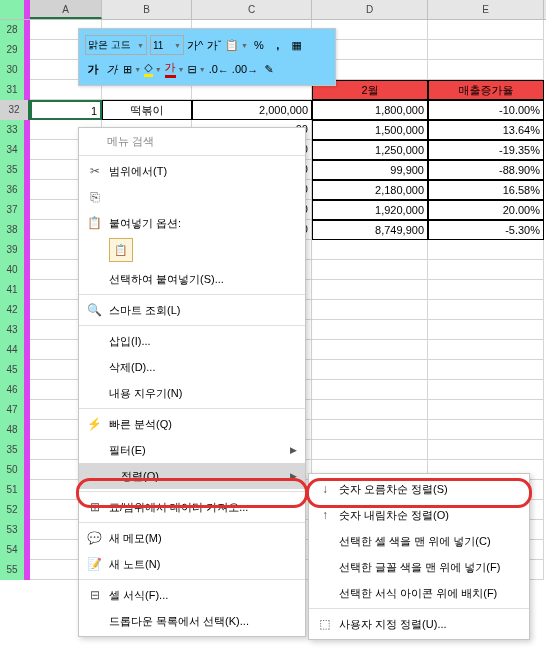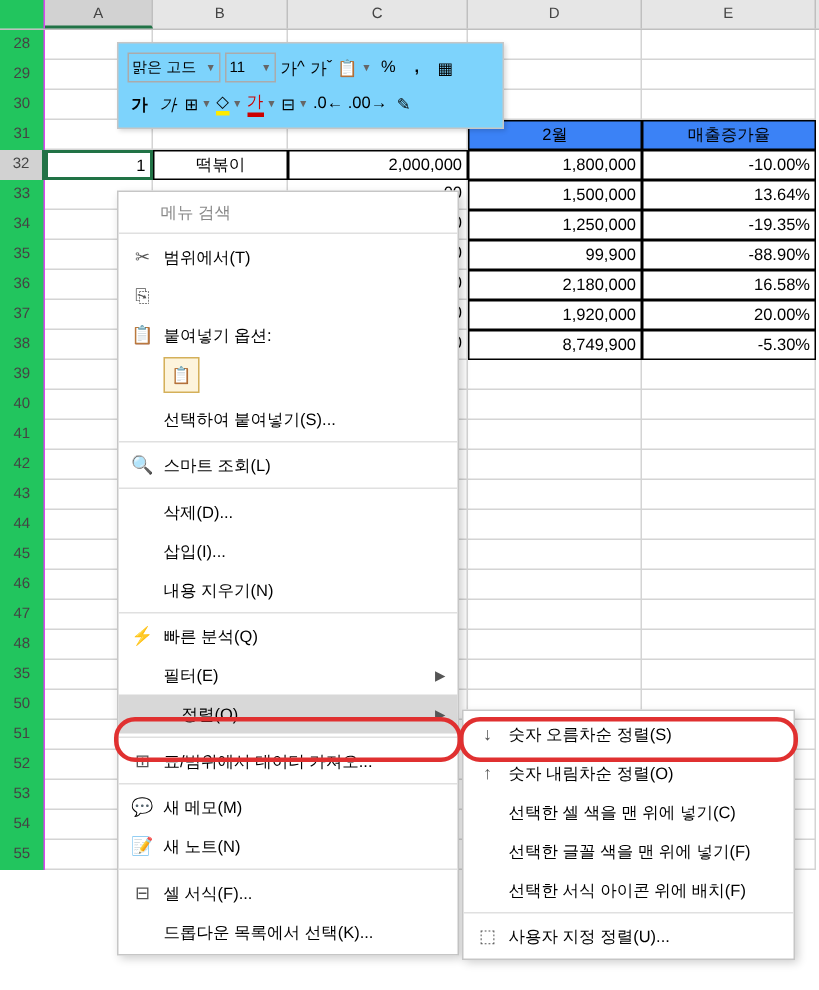--- a/index.html
+++ b/index.html
@@ -1,34 +1,34 @@
 <!DOCTYPE html>
 <html><head>
 <meta charset="utf-8">
 <style>
 * { margin: 0; padding: 0; box-sizing: border-box; }
 body { font-family: "Malgun Gothic", sans-serif; font-size: 11px; background: #fff; position: relative; width: 546px; height: 660px; overflow: hidden; }
 
 .grid-area { position: absolute; top: 0; left: 0; width: 546px; }
 .col-headers { display: flex; height: 20px; background: #e6e6e6; border-bottom: 1px solid #bfbfbf; }
-.row-header { width: 30px; background: #22c55e; border-right: 1px solid #d946ef; text-align: center; line-height: 20px; color: #444; font-size: 10px; }
+.row-header { width: 30px; background: #86efac; border-right: 6px solid #d946ef; text-align: center; line-height: 20px; color: #444; font-size: 10px; }
 .col-header { border-right: 1px solid #bfbfbf; text-align: center; line-height: 20px; color: #444; font-size: 10px; }
 .col-A { width: 72px; }
 .col-B { width: 90px; }
 .col-C { width: 120px; }
 .col-D { width: 116px; }
 .col-E { width: 116px; }
 
 .col-header.active { background: #d2d2d2; border-bottom: 2px solid #217346; }
 .row-header.active { background: #d2d2d2; border-right: 2px solid #217346; }
 
 .row { display: flex; height: 20px; }
 .cell { border-right: 1px solid #d4d4d4; border-bottom: 1px solid #d4d4d4; padding: 0 3px; line-height: 19px; overflow: hidden; white-space: nowrap; }
 .cell.border { border: 1px solid #000; }
-.cell.header-cell { background: #3b82f6; text-align: center; font-weight: normal; border: 1px solid #000; }
+.cell.header-cell { background: #ef4444; text-align: center; font-weight: normal; border: 1px solid #000; }
 .cell.num { text-align: right; }
 .cell.center { text-align: center; }
 
 .title-cell { text-align: center; font-size: 13px; }
 
 .selected-cell { border: 2px solid #217346 !important; position: relative; }
 
 .mini-toolbar { position: absolute; top: 28px; left: 78px; width: 258px; height: 58px; background: #7dd3fc; border: 1px solid #c6c6c6; box-shadow: 1px 1px 3px rgba(0,0,0,0.15); padding: 4px 6px; z-index: 10; }
 .mini-row { display: flex; align-items: center; gap: 3px; height: 24px; }
 .mini-sel { border: 1px solid #ababab; height: 20px; font-size: 10px; padding: 0 2px; display: flex; align-items: center; justify-content: space-between; }
@@ -347,25 +347,25 @@
       <span class="menu-label">선택하여 붙여넣기(S)...</span>
     </div>
   <div class="menu-sep"></div>
   <div class="menu-item">
       <span class="menu-icon">🔍</span>
       <span class="menu-label">스마트 조회(L)</span>
     </div>
   <div class="menu-sep"></div>
   <div class="menu-item">
       <span class="menu-icon"></span>
+      <span class="menu-label">삽입(I)...</span>
+    </div>
+  <div class="menu-item">
+      <span class="menu-icon"></span>
       <span class="menu-label">삭제(D)...</span>
-    </div>
-  <div class="menu-item">
-      <span class="menu-icon"></span>
-      <span class="menu-label">삽입(I)...</span>
     </div>
   <div class="menu-item">
       <span class="menu-icon"></span>
       <span class="menu-label">내용 지우기(N)</span>
     </div>
   <div class="menu-sep"></div>
   <div class="menu-item">
       <span class="menu-icon">⚡</span>
       <span class="menu-label">빠른 분석(Q)</span>
     </div>

